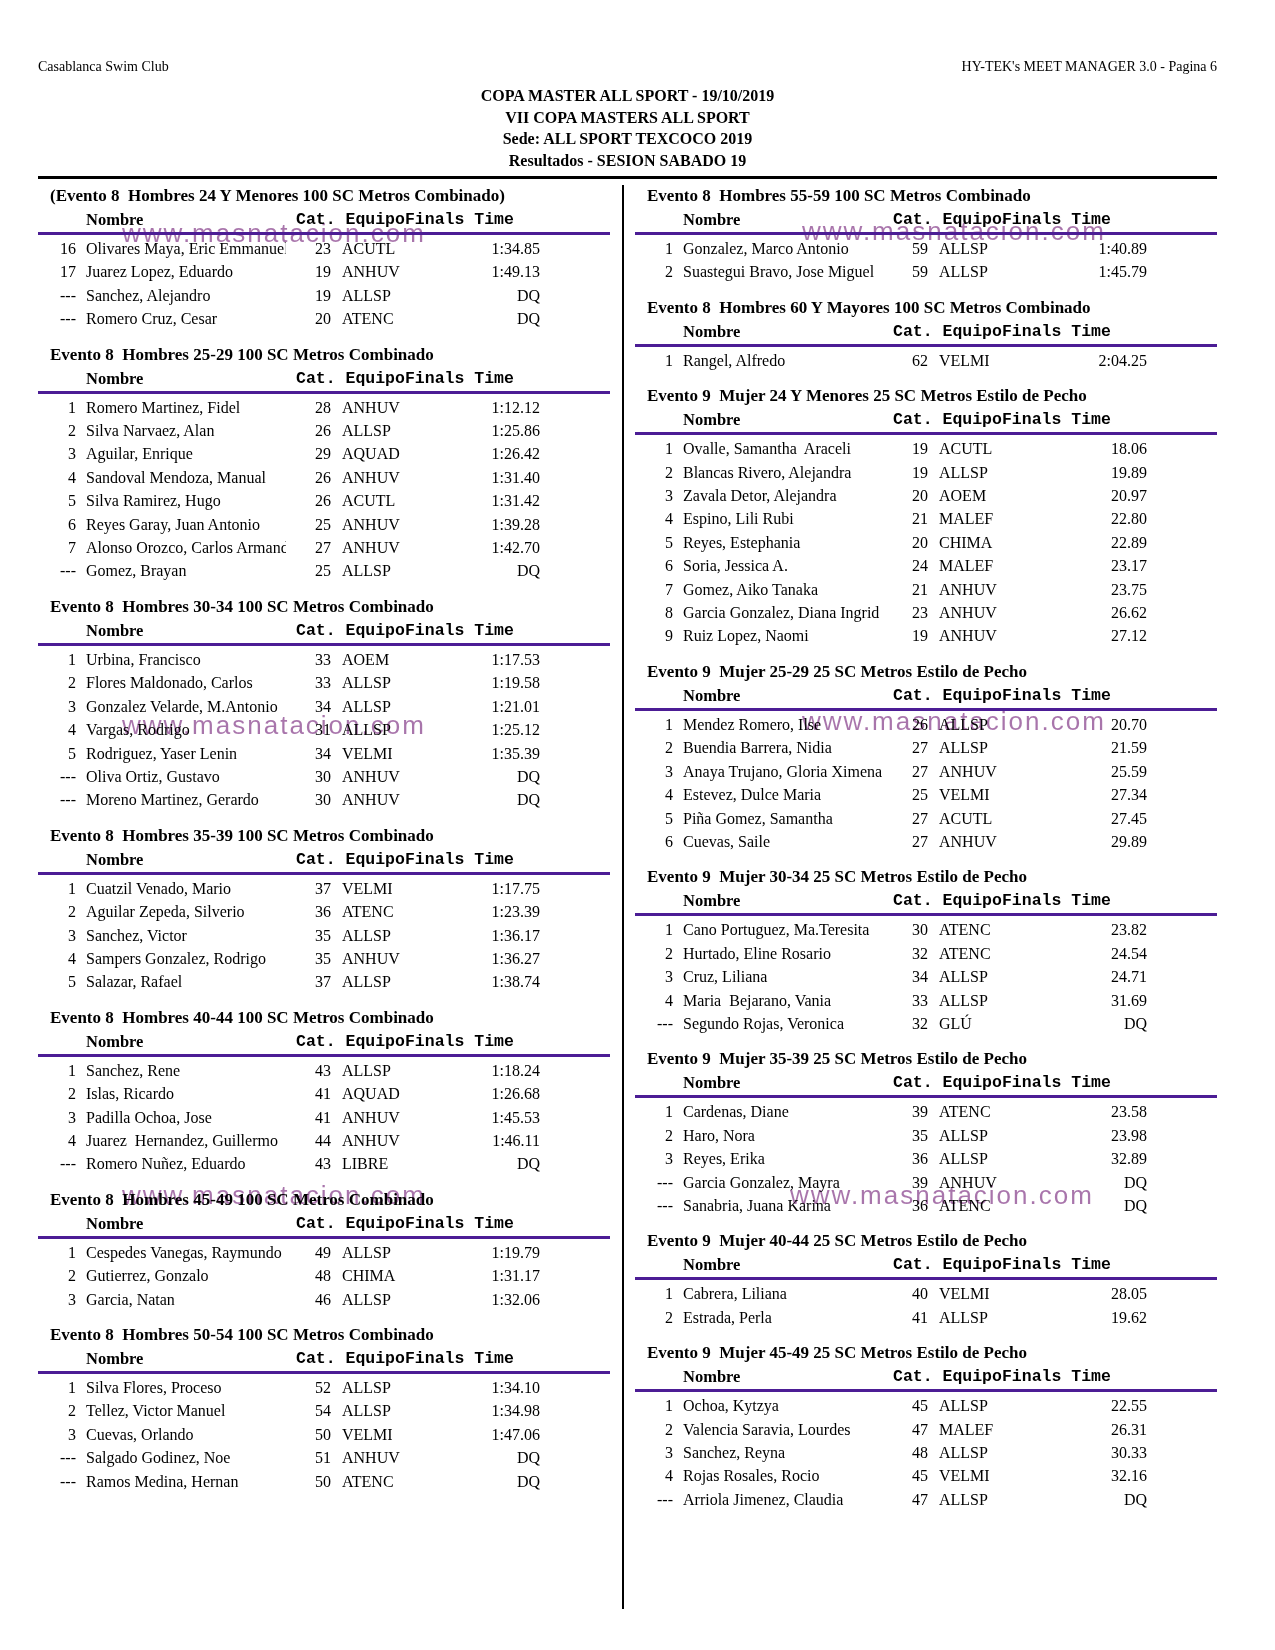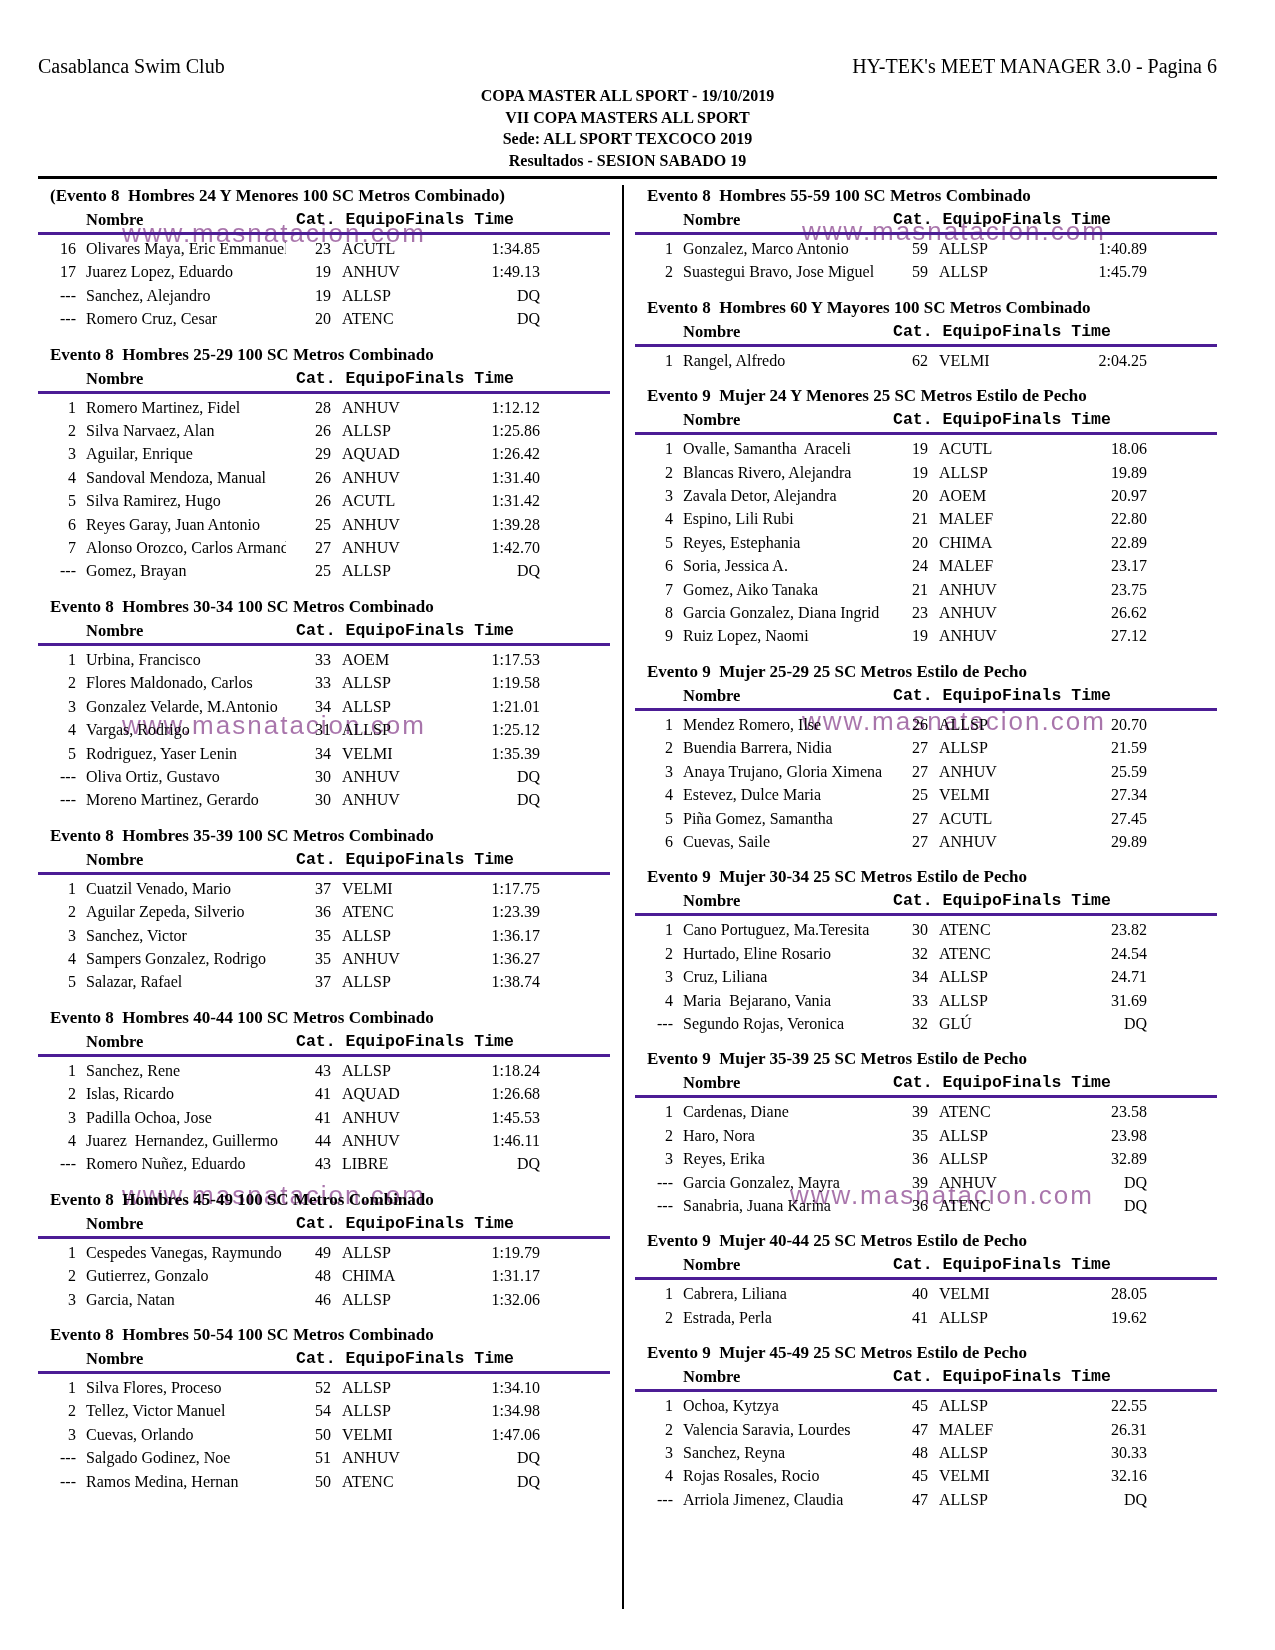--- a/index.html
+++ b/index.html
@@ -5,21 +5,21 @@
   html,body{margin:0;padding:0;background:#ffffff;}
   .page{
     position:relative;
     width:1275px;height:1650px;
     background:#fff;
     color:#000;
     font-family:"Liberation Serif","DejaVu Serif",serif;
     overflow:hidden;
   }
   .content{position:relative;z-index:1;padding:56px 58px 0 38px;}
-  .topbar{display:flex;justify-content:space-between;font-size:20px;line-height:21px;gap:40px;}
+  .topbar{display:flex;justify-content:space-between;font-size:14px;line-height:21px;gap:40px;}
   .titles{text-align:center;font-weight:bold;font-size:16px;line-height:21.5px;margin-top:8px;}
   .titles div{white-space:pre;}
   .rule{border-top:3px solid #000;margin-top:5px;}
   .columns{display:flex;margin-top:6px;min-height:1424px;align-items:stretch;}
   .col{}
   .col.left{width:572px;flex:0 0 572px;}
   .vdivider{width:2px;flex:0 0 2px;background:#000;margin-left:12px;}
   .col.right{width:582px;flex:0 0 582px;margin-left:11px;}
   .event + .event{margin-top:13px;}
   .event-title{font-size:17px;font-weight:bold;margin:0 0 2px 12px;white-space:pre;line-height:22px;}

